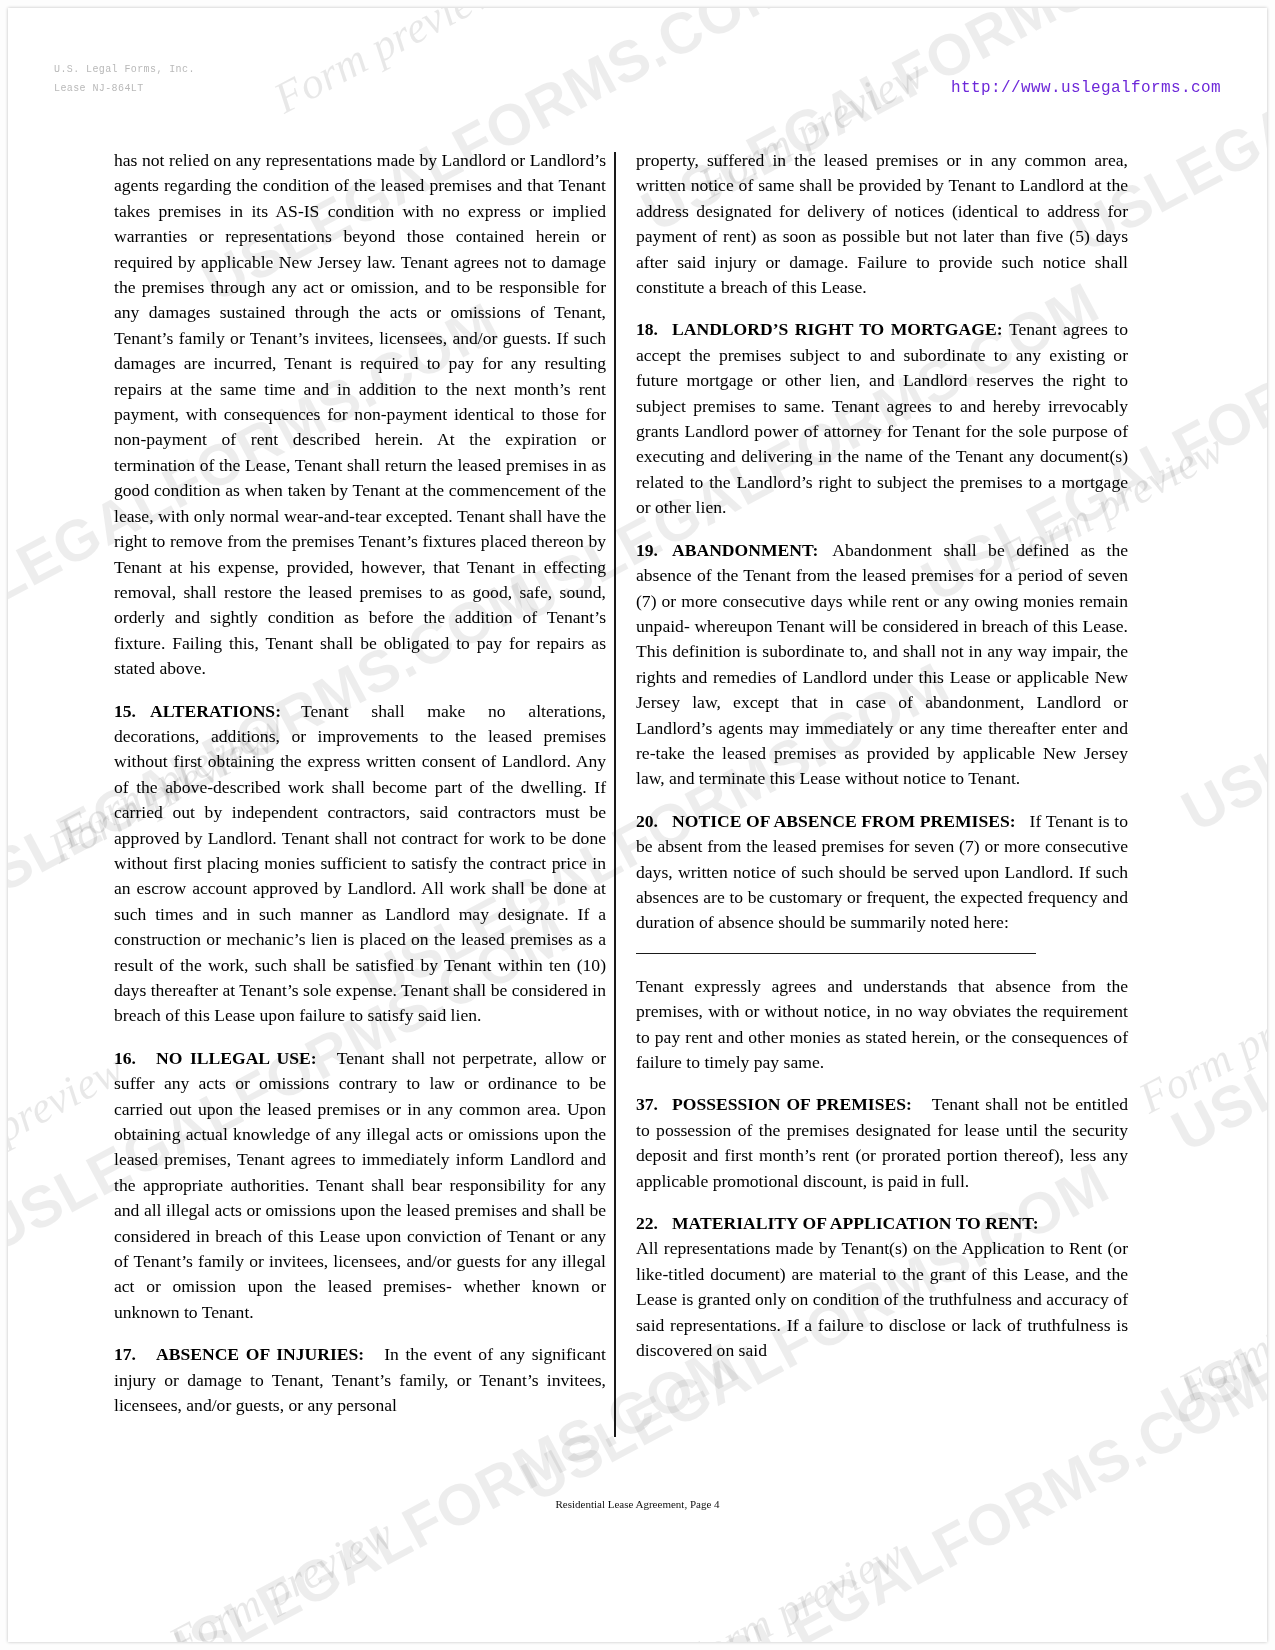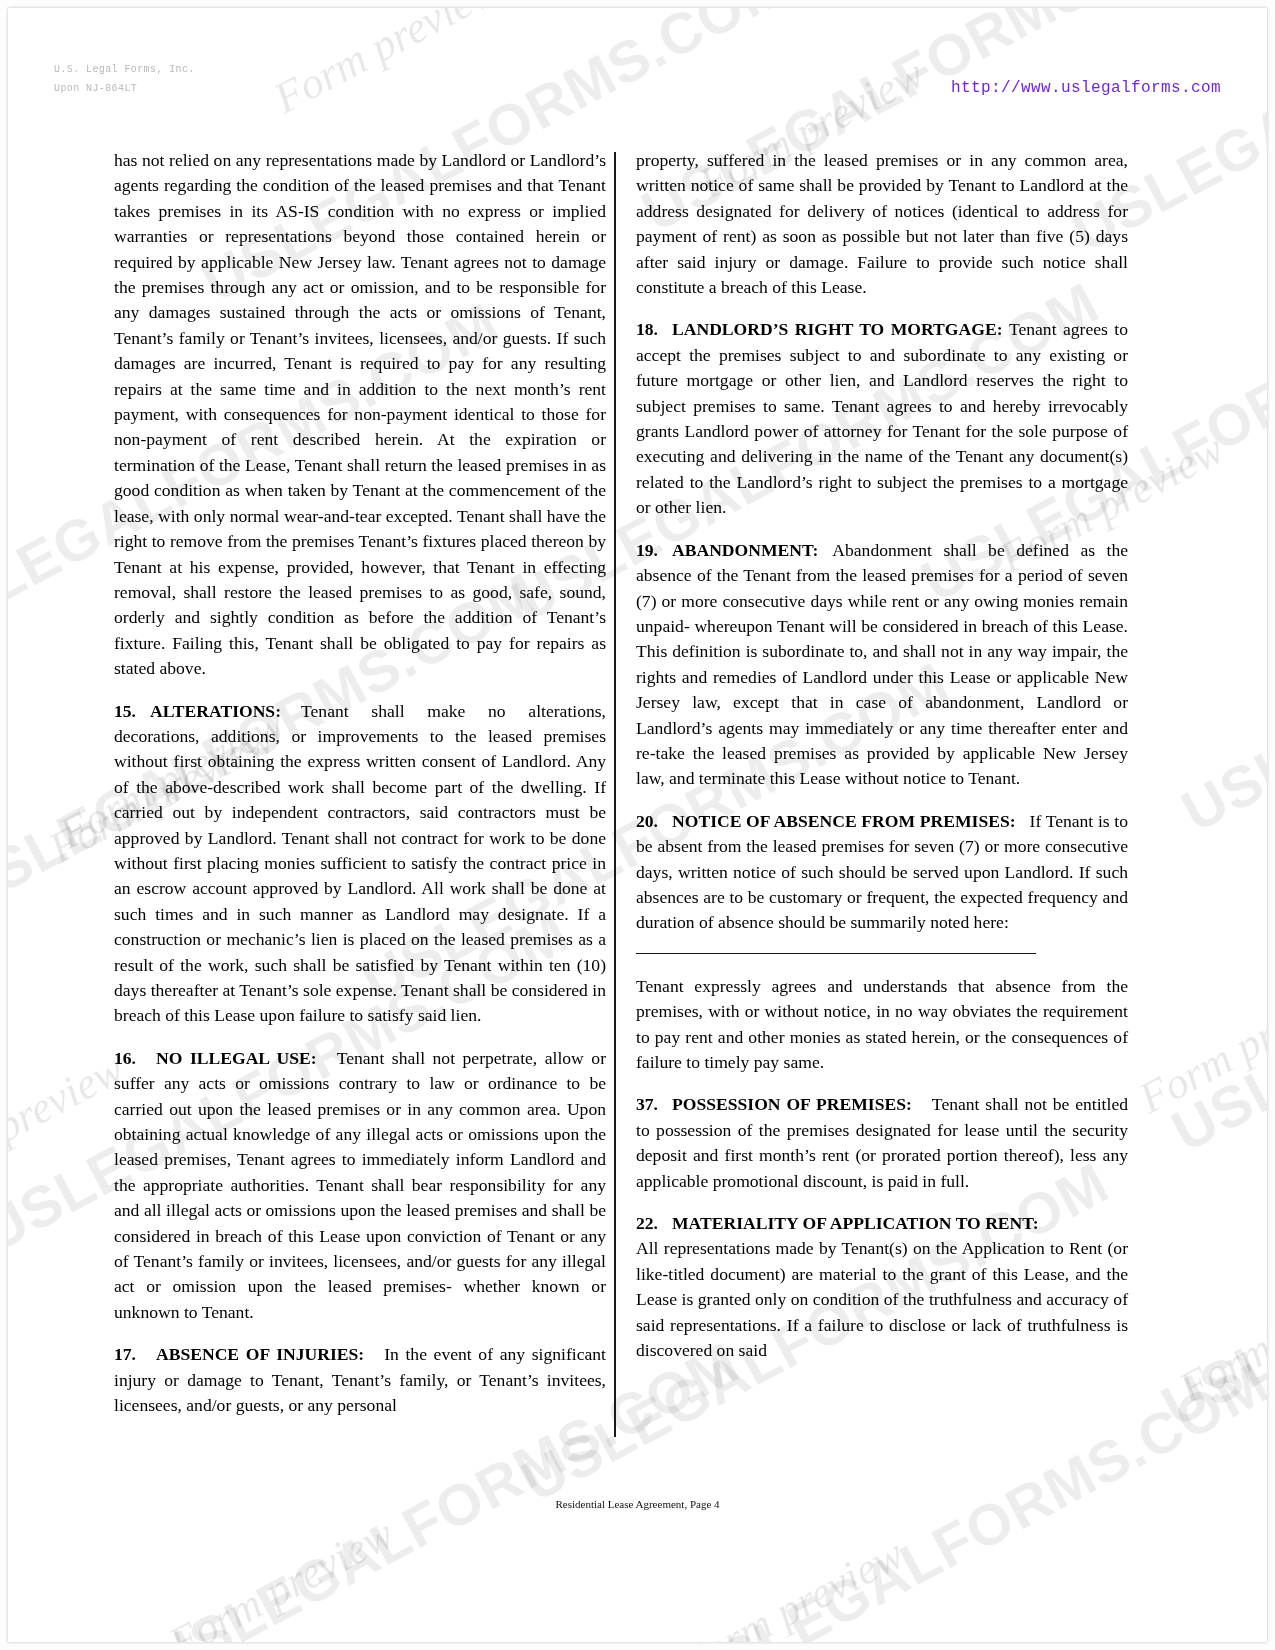--- a/index.html
+++ b/index.html
@@ -200,21 +200,21 @@
       <div class="wm" style="left:110px; top:1470px; font-size:58px; transform:rotate(-28deg);">USLEGALFORMS.COM</div>
       <div class="wm prev" style="left:150px; top:1555px; font-size:44px; transform:rotate(-28deg);">Form preview</div>
 
       <div class="wm" style="left:640px; top:1490px; font-size:58px; transform:rotate(-28deg);">USLEGALFORMS.COM</div>
       <div class="wm prev" style="left:660px; top:1575px; font-size:44px; transform:rotate(-28deg);">Form preview</div>
     </div>
 
     <div id="doc-header">
       <div class="hdr-left">
         <div>U.S. Legal Forms, Inc.</div>
-        <div>Upon NJ-864LT</div>
+        <div>Lease NJ-864LT</div>
       </div>
       <div class="hdr-right">http://www.uslegalforms.com</div>
     </div>
 
     <div id="columns">
 
       <div id="col-divider"></div>
 
       <div class="col col-left">
 

